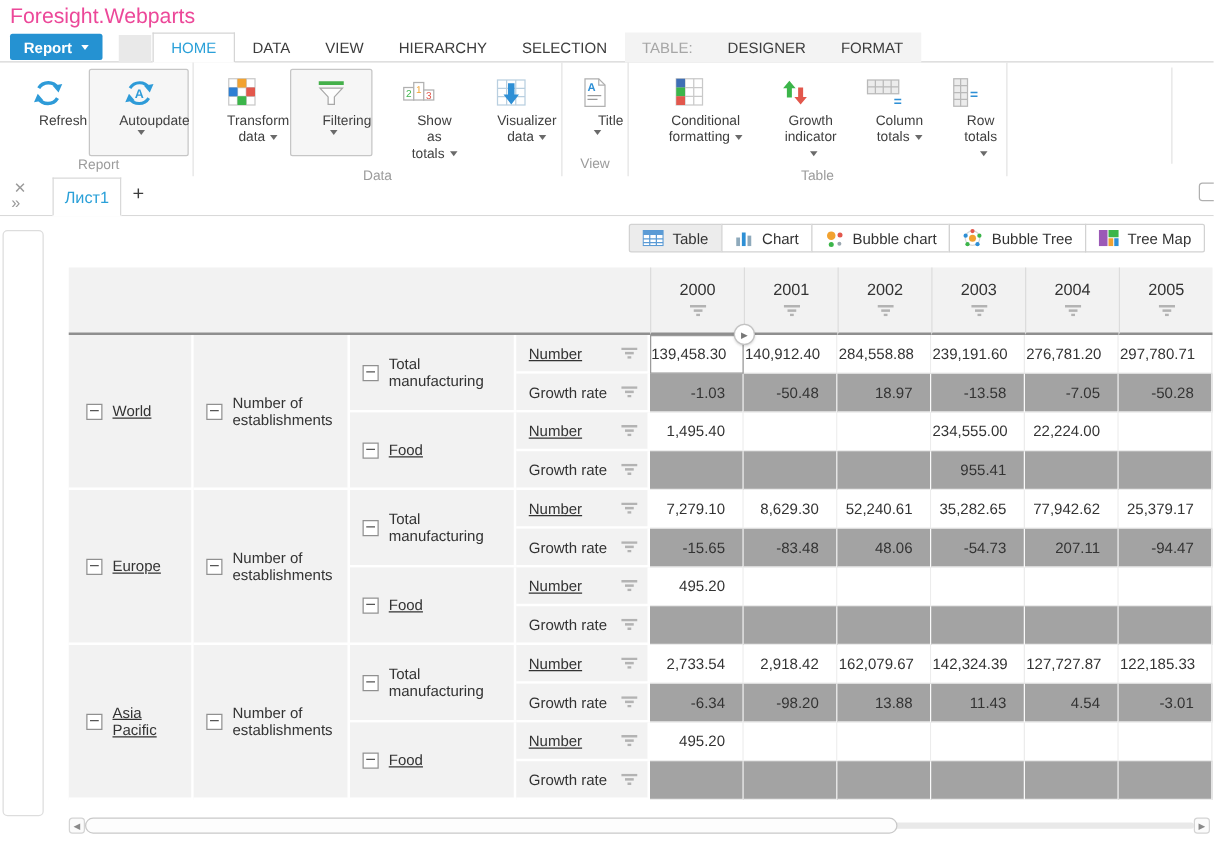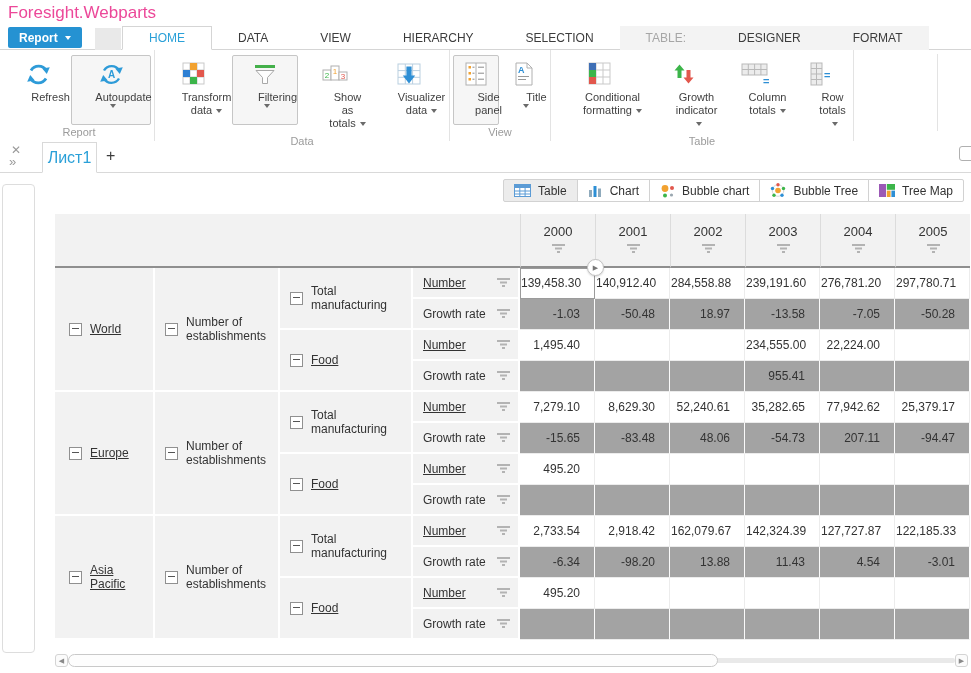--- a/index.html
+++ b/index.html
@@ -9,21 +9,21 @@
   
   .title-row{height:26px;padding:3px 0 0 8px;box-sizing:border-box;}
   .app-title{font-size:17px;color:#ec4899;}
   
   .tab-row{position:relative;height:24px;border-bottom:1px solid #d5d5d5;box-sizing:border-box;}
   .report-btn{position:absolute;left:8px;top:1px;height:21px;background:#2592d2;color:#fff;
       font-size:12px;font-weight:bold;padding:0 11px;border-radius:2px;display:flex;align-items:center;cursor:pointer;}
   .report-btn .caret{border-top-color:#fff;margin-left:7px;}
   .tab-stub{position:absolute;left:95px;top:2px;width:26px;height:22px;background:#e9e9e9;}
   .tabs{position:absolute;left:122px;top:0;height:24px;display:flex;}
-  .tab{padding:0 26px;display:flex;align-items:center;font-size:12px;color:#3c3c3c;cursor:pointer;white-space:nowrap;}
+  .tab{padding:0 14px;display:flex;align-items:center;font-size:12px;color:#3c3c3c;cursor:pointer;white-space:nowrap;}
   .tab.active{color:#2aa0d8;background:#fff;border:1px solid #d5d5d5;border-bottom:1px solid #fff;height:24px;box-sizing:border-box;}
   .ctx-area{display:flex;background:#f3f3f3;}
   .tab.ctx-label{color:#a6a6a6;cursor:default;}
   .caret{display:inline-block;width:0;height:0;border-left:3.5px solid transparent;
       border-right:3.5px solid transparent;border-top:4px solid #6a6a6a;vertical-align:middle;margin-left:4px;}
   
   .ribbon{position:relative;height:91px;display:flex;align-items:stretch;padding-left:4px;box-sizing:border-box;}
   .rgroup{display:flex;flex-direction:column;border-right:1px solid #e3e3e3;padding:0 3px;}
   .rgroup-buttons{display:flex;flex:1;align-items:flex-start;padding-top:5px;gap:2px;}
   .rgroup-label{text-align:center;color:#9b9b9b;font-size:11px;padding:1px 0 4px;}
@@ -32,21 +32,21 @@
   .rbtn .icon{height:30px;display:flex;align-items:center;justify-content:center;margin-bottom:2px;}
   .rbtn.boxed{border-color:#c6c6c6;background:#f6f6f6;min-height:62px;}
   .rbtn .lbl{display:block;margin-left:25px;}
   .ribbon-right-sep{position:absolute;left:937px;top:4px;bottom:10px;width:0;border-left:1px solid #e3e3e3;}
   
   .sheet-row{position:relative;height:31px;border-bottom:1px solid #d9d9d9;box-sizing:border-box;margin-top:1px;}
   .close-ic{position:absolute;left:11px;top:1px;color:#9a9a9a;font-size:12px;cursor:pointer;}
   .expand-ic{position:absolute;left:9px;top:12px;color:#9a9a9a;font-size:13px;cursor:pointer;letter-spacing:-2px;}
   .sheet-tab{position:absolute;left:42px;top:0;height:31px;width:55px;background:#fff;z-index:2;
       border:1px solid #d9d9d9;border-bottom:1px solid #fff;box-sizing:border-box;display:flex;
-      align-items:center;justify-content:center;color:#2aa0d8;font-size:16px;cursor:pointer;}
+      align-items:center;justify-content:center;color:#2aa0d8;font-size:13px;cursor:pointer;}
   .add-tab{position:absolute;left:106px;top:5px;font-size:16px;color:#3c3c3c;cursor:pointer;}
   .pin-ic{position:absolute;right:-4px;top:4px;width:14px;height:13px;border:1px solid #b0b0b0;border-radius:3px;background:#fff;}
   
   .content{position:relative;height:501px;background:#fff;}
   .collapsed-panel{position:absolute;left:2px;top:11px;width:31px;height:467px;border:1px solid #ddd;border-radius:4px;background:#fff;}
   .switcher{position:absolute;right:7px;top:6px;display:flex;}
   .sw-btn{display:flex;align-items:center;gap:7px;border:1px solid #d2d2d2;background:#fff;
       padding:0 10px;height:23px;box-sizing:border-box;font-size:12px;color:#333;margin-left:-1px;cursor:pointer;}
   .sw-btn:first-child{border-radius:2px 0 0 2px;}
   .sw-btn:last-child{border-radius:0 2px 2px 0;}
@@ -215,40 +215,20 @@
           </svg>
         </span>
         <span class="lbl"><span>Visualizer data</span><span class="caret"></span></span>
       </div>
     </div>
     <div class="rgroup-label">Data</div>
   </div>
 
   <div class="rgroup">
     <div class="rgroup-buttons">
-      <div class="rbtn boxed" style="width:38px">
-        <span class="icon">
-          <svg width="24" height="26" viewBox="0 0 24 26">
-            <rect x="2" y="2" width="20" height="22" fill="#fff" stroke="#b0b0b0"></rect>
-            <line x1="12" y1="2" x2="12" y2="24" stroke="#b0b0b0"></line>
-            <rect x="4.5" y="5" width="2.5" height="2.5" fill="#f2a230"></rect>
-            <rect x="4.5" y="11" width="2.5" height="2.5" fill="#f2a230"></rect>
-            <rect x="4.5" y="17" width="2.5" height="2.5" fill="#f2a230"></rect>
-            <g stroke="#8a8a8a">
-                <line x1="8.5" y1="6.2" x2="10.5" y2="6.2"></line>
-                <line x1="8.5" y1="12.2" x2="10.5" y2="12.2"></line>
-                <line x1="8.5" y1="18.2" x2="10.5" y2="18.2"></line>
-            <line x1="14" y1="6.2" x2="20" y2="6.2"></line>
-                <line x1="14" y1="12.2" x2="20" y2="12.2"></line>
-                <line x1="14" y1="18.2" x2="20" y2="18.2"></line>
-              </g>
-          </svg>
-        </span>
-        <span class="lbl"><span>Side panel</span></span>
-      </div>
       <div class="rbtn" style="width:38px">
         <span class="icon">
           <svg width="22" height="26" viewBox="0 0 22 26">
             <path d="M3 2 L14 2 L19 7 L19 24 L3 24 Z" fill="#fff" stroke="#b0b0b0"></path>
             <path d="M14 2 L14 7 L19 7" fill="none" stroke="#b0b0b0"></path>
             <text x="5" y="12" font-size="9" font-weight="bold" fill="#2e8fd5" font-family="Liberation Sans,sans-serif">A</text>
             <g stroke="#9a9a9a">
                 <line x1="5" y1="15.5" x2="16" y2="15.5"></line>
                 <line x1="5" y1="18.5" x2="13" y2="18.5"></line>
               </g>

